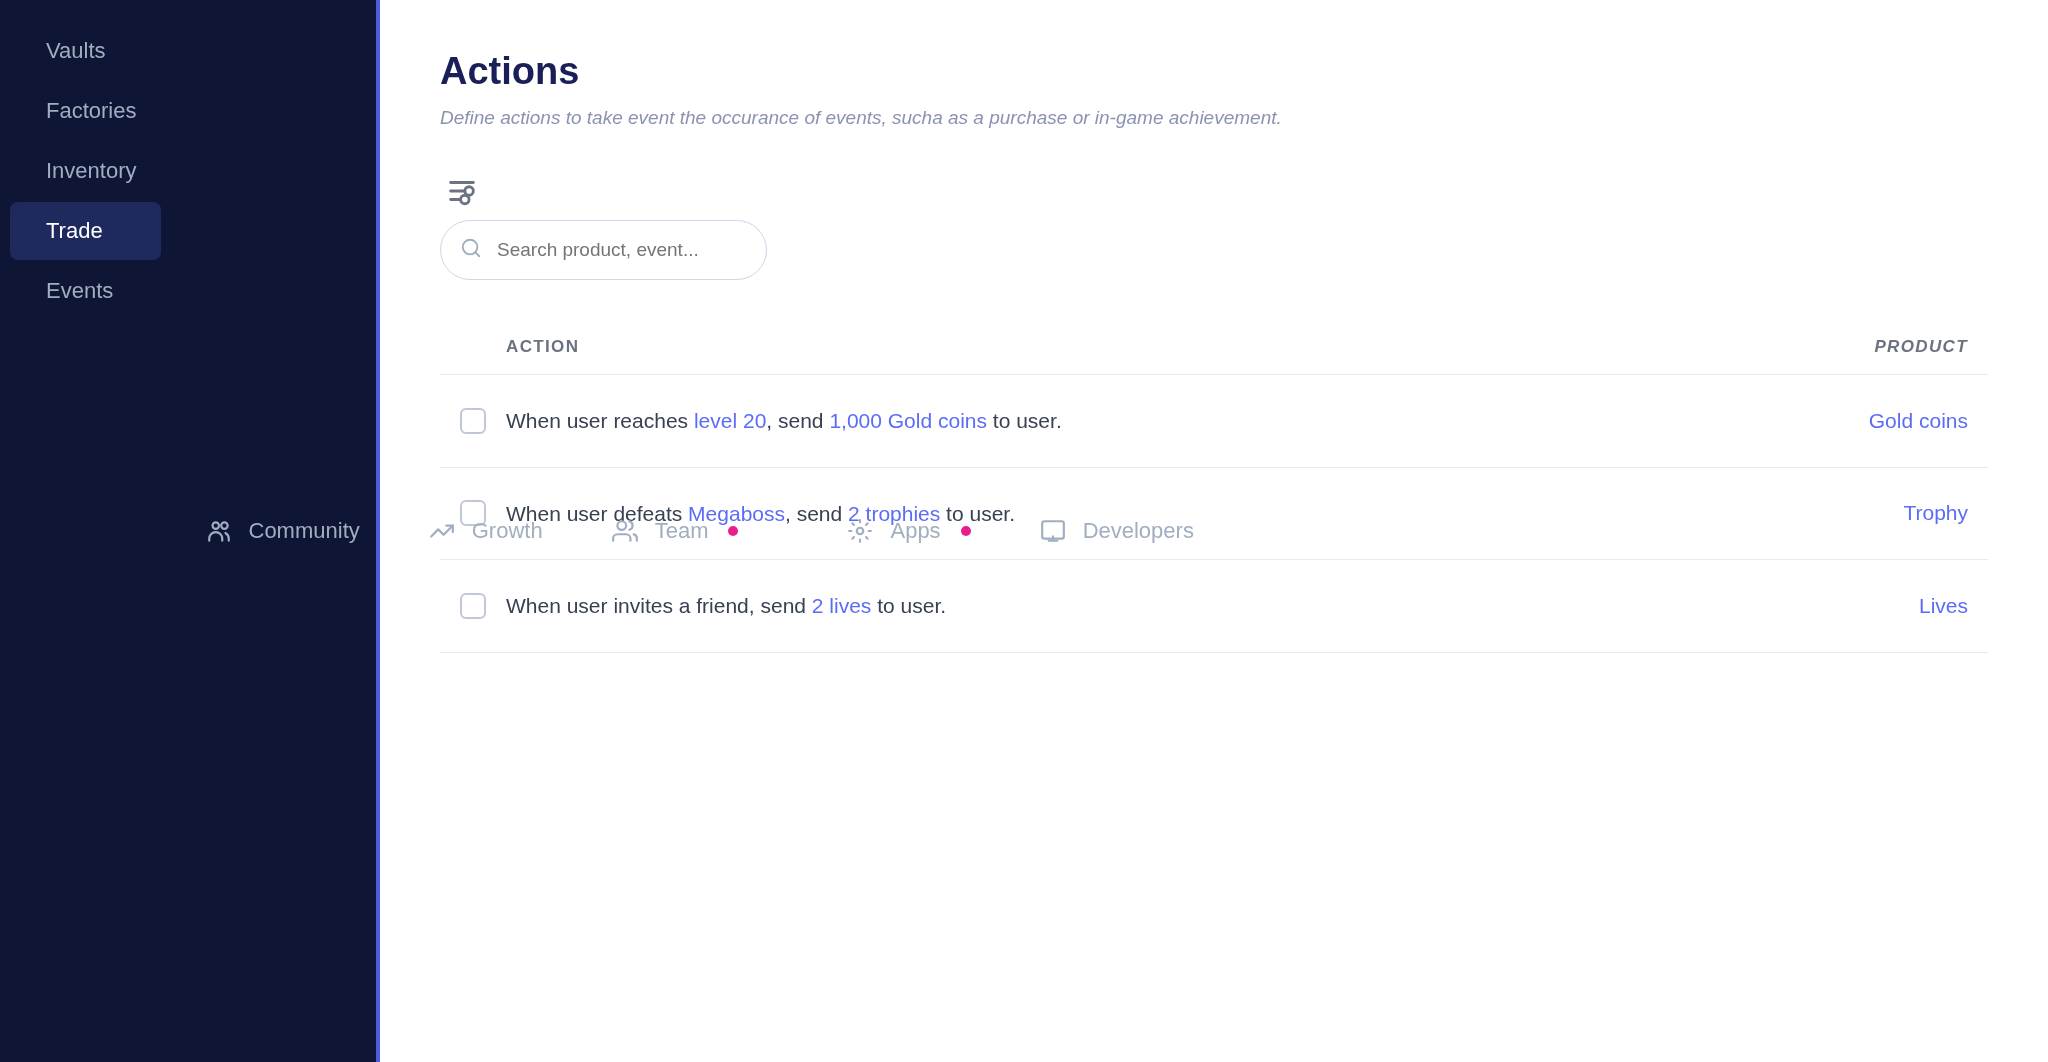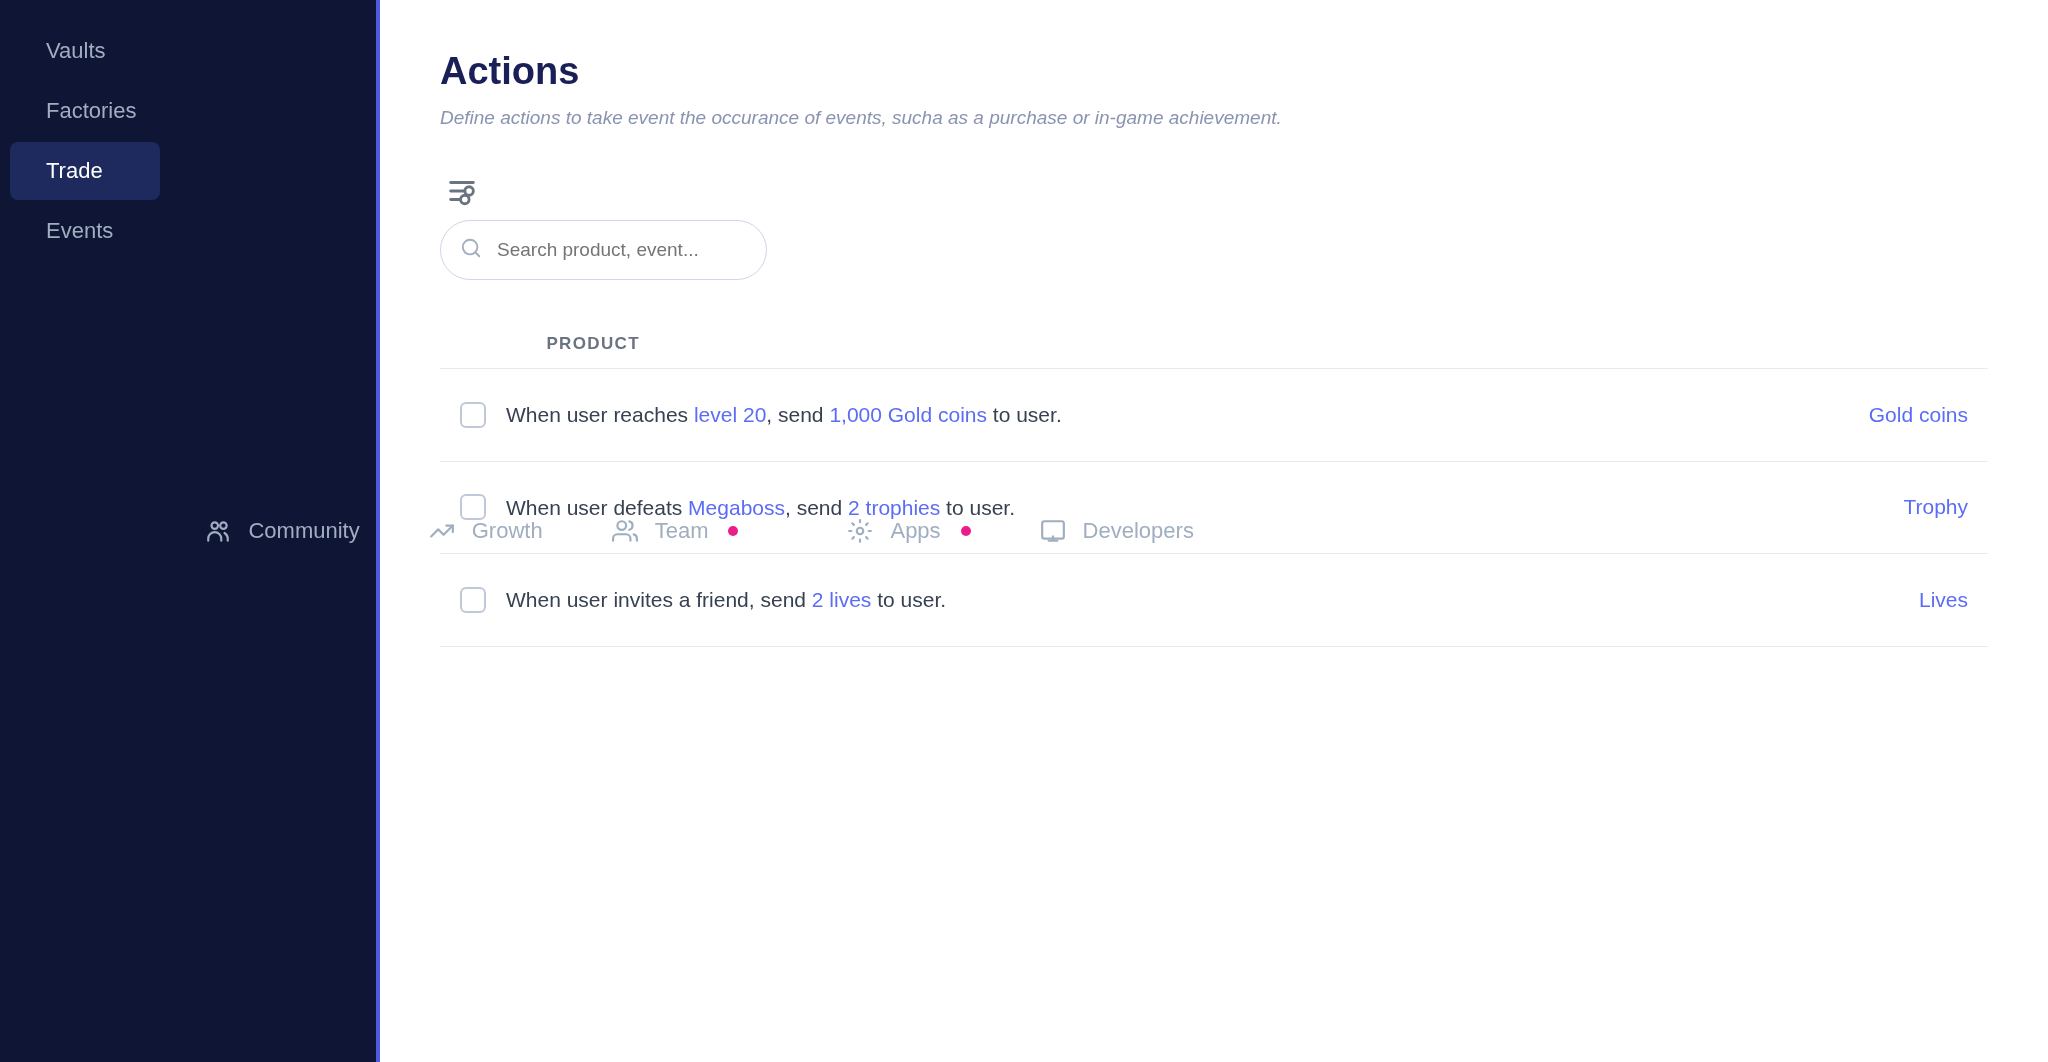--- a/index.html
+++ b/index.html
@@ -164,20 +164,21 @@
     }
 
     .table-header .col-product {
       font-size: 17px;
       font-weight: 600;
       color: #6b7280;
       letter-spacing: 0.08em;
       text-transform: uppercase;
       min-width: 180px;
       text-align: right;
+      font-style: italic;
     }
 
     .table-row {
       display: flex;
       align-items: center;
       padding: 30px 20px;
       border-bottom: 1.5px solid #e8eaf2;
       gap: 40px;
     }
 
@@ -224,20 +225,23 @@
 <body>
 
 <nav class="sidebar">
 
   <div style="margin-bottom: 8px;">
     <div class="sidebar-sub-item">
       <span>Vaults</span>
     </div>
     <div class="sidebar-sub-item">
       <span>Factories</span>
+    </div>
+    <div class="sidebar-sub-item">
+      <span>Inventory</span>
     </div>
     <div class="sidebar-sub-item active">
       <span>Trade</span>
     </div>
     <div class="sidebar-sub-item">
       <span>Events</span>
     </div>
   </div>
 
   <div class="sidebar-item">
@@ -322,20 +326,24 @@
               <line x1="21" y1="21" x2="16.65" y2="16.65"></line>
           </svg>
         </span>
         <input class="search-input" type="text" placeholder="Search product, event..." style="">
       </div>
     </div>
 
     <div>
 
       <div class="table-header">
+        <div class="col-action">
+          <div class="checkbox" style="visibility:hidden;"></div>
+          <span>ACTION</span>
+        </div>
         <div class="col-product">PRODUCT</div>
       </div>
 
       <div class="table-row">
         <div class="col-action">
           <div class="checkbox"></div>
           <span class="action-text">
             When user reaches <span class="highlight">level 20</span>, send <span class="highlight">1,000</span>  <span class="highlight">Gold coins</span> to user.
           </span>
         </div>

